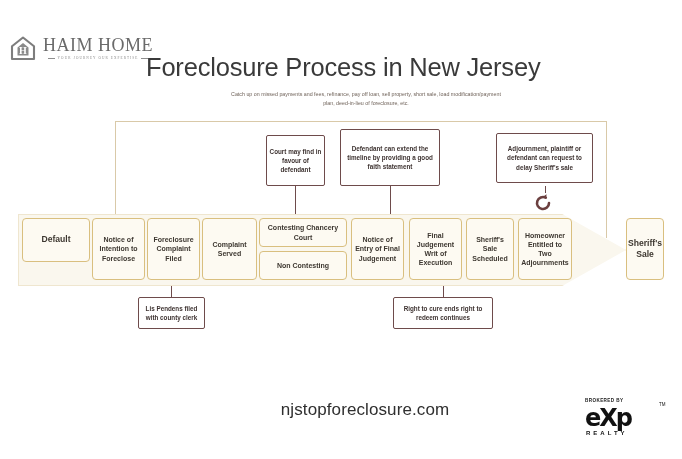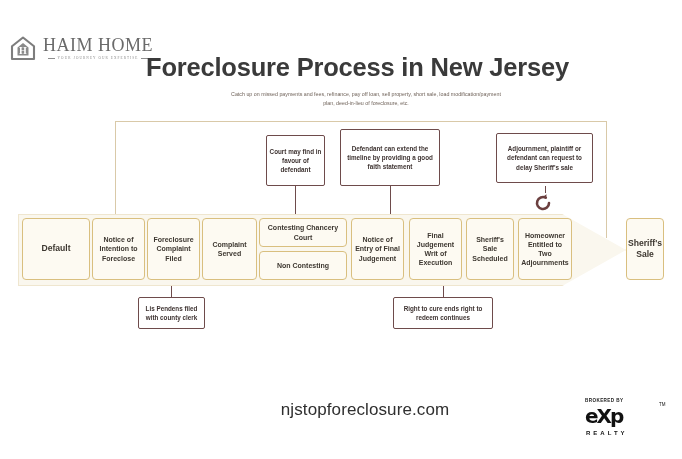--- a/index.html
+++ b/index.html
@@ -67,21 +67,21 @@
   .tag-dash {
     width: 7px; height: 1px;
     background: #8d8d8d;
     flex: none;
   }
 
   #page-title {
     position: absolute;
     left: 146px; top: 36px;
     font-size: 25.5px;
-    font-weight: bold;
+    font-weight: normal;
     color: #3a3a3a;
     letter-spacing: -0.2px;
     white-space: nowrap;
   }
 
   #caption {
     position: absolute;
     left: 228px; top: 90px;
     width: 276px;
     text-align: center;
@@ -176,21 +176,21 @@
     position: absolute;
     left: 0; top: 0;
     font-size: 4.6px;
     font-weight: bold;
     letter-spacing: 0.4px;
     color: #1a1a1a;
   }
   #exp-word {
     position: absolute;
     left: 0; top: 6px;
-    font-size: 20px;
+    font-size: 24px;
     font-weight: bold;
     letter-spacing: -2px;
     color: #111111;
     font-family: "DejaVu Sans", sans-serif;
   }
   #exp-realty {
     position: absolute;
     left: 1px; top: 32px;
     font-size: 6px;
     font-weight: bold;
@@ -238,21 +238,21 @@
   <div class="vline" style="left:295px; top:186px; height:32px;"></div>
   <div class="vline" style="left:390px; top:186px; height:32px;"></div>
   <div class="vline" style="left:545px; top:186px; height:7px;"></div>
   <div class="vline" style="left:545px; top:214px; height:6px;"></div>
 
   <div class="vline" style="left:171px; top:282px; height:16px;"></div>
   <div class="vline" style="left:443px; top:282px; height:16px;"></div>
 
   <div id="flow-arrow"></div>
 
-  <div class="nbox big" style="left:22px; top:218px; width:68px; height:62px;">Default</div>
+  <div class="nbox big" style="left:22px; top:218px; width:68px; height:44px;">Default</div>
 
   <div class="nbox" style="left:92px; top:218px; width:53px; height:62px;">Notice of Intention to Foreclose</div>
 
   <div class="nbox" style="left:147px; top:218px; width:53px; height:62px;">Foreclosure Complaint Filed</div>
 
   <div class="nbox" style="left:202px; top:218px; width:55px; height:62px;">Complaint Served</div>
 
   <div class="nbox" style="left:259px; top:218px; width:88px; height:29px;">Contesting Chancery Court</div>
 
   <div class="nbox" style="left:259px; top:251px; width:88px; height:29px;">Non Contesting</div>

